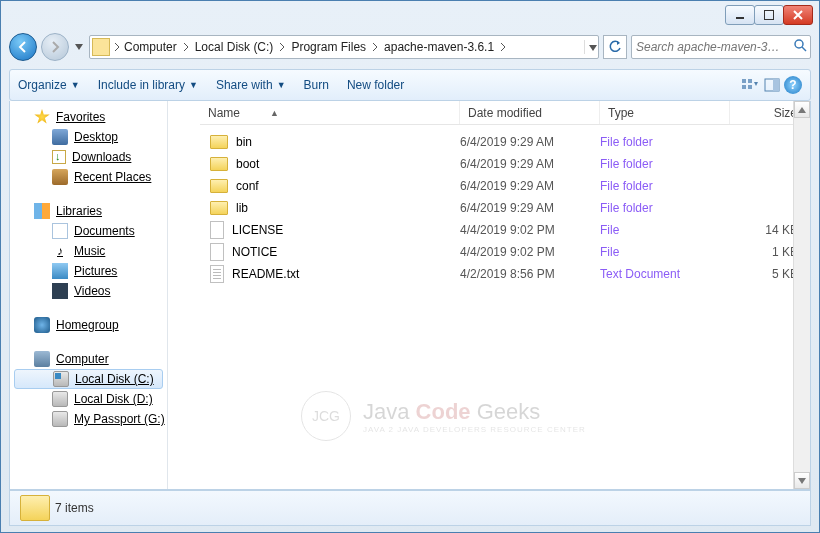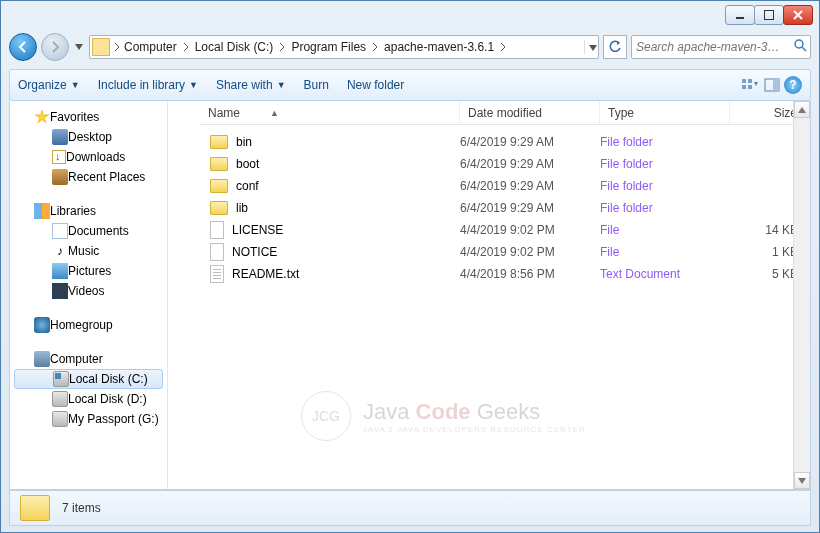--- a/index.html
+++ b/index.html
@@ -73,21 +73,21 @@
 
   
   .main {
     position:absolute; top:100px; bottom:42px; left:8px; right:8px;
     display:flex; background:#fff; border:1px solid #bcd2e6; border-top:none;
   }
   .sidebar {
     width:178px; border-right:1px solid #e0e6ec; overflow:hidden;
     font-size:12px; padding-top:6px;
   }
-  .tree-item { display:flex; align-items:center; padding:2px 0 2px 24px; cursor:pointer; height:20px;}
+  .tree-item { display:flex; align-items:center; gap:6px; padding:2px 0 2px 24px; cursor:pointer; height:20px;text-decoration:underline;}
   .tree-item.sub { padding-left:42px; }
   .tree-item.selected {
     background: linear-gradient(#eef5fd,#d6e8fb);
     border:1px solid #a8cdf0; border-radius:3px; margin:0 4px; padding-left:38px;
   }
   .tree-group { margin-bottom:14px; }
   .ico { width:16px; height:16px; display:inline-block; }
   .ico-star{ background:radial-gradient(circle,#ffd84a,#e5a400); clip-path: polygon(50% 0%,61% 35%,98% 35%,68% 57%,79% 91%,50% 70%,21% 91%,32% 57%,2% 35%,39% 35%);}
   .ico-desktop{ background:linear-gradient(#7fa8d8,#3f6ca0); border-radius:2px;}
   .ico-dl{ width:14px;height:14px;background:#fff;border:1px solid #c8a846; position:relative;}
@@ -128,21 +128,21 @@
   .ico-txt::after{content:""; position:absolute; left:2px; top:3px; width:8px; height:1px; background:#bbb; box-shadow:0 3px #bbb,0 6px #bbb,0 9px #bbb;}
   .scrollbar { position:absolute; right:0; top:0; bottom:0; width:17px; background:#f0f0f0; border-left:1px solid #ddd;}
   .sb-btn{ height:17px; background:linear-gradient(#fff,#e8e8e8); border:1px solid #ccc; display:flex; align-items:center; justify-content:center;}
   .sb-btn.bottom{ position:absolute; bottom:0; width:100%;}
 
   
   .status-bar {
     position:absolute; left:8px; right:8px; bottom:6px; height:36px;
     background: linear-gradient(#f3f8fe, #e4eef9);
     border:1px solid #bcd2e6;
-    display:flex; align-items:center; gap:12px; padding-left:10px;
+    display:flex; align-items:center; gap:5px; padding-left:10px;
     font-size:12px; color:#333;
   }
   .status-ico{ width:30px; height:26px; background:linear-gradient(#feefb0,#f4d35a); border:1px solid #d6b13a; border-radius:2px;}
 
   .watermark {
     position:absolute; left:300px; top:390px; opacity:0.22; pointer-events:none;
     display:flex; align-items:center; gap:12px;
   }
   .watermark-circle{ width:50px; height:50px; border:1px solid #888; border-radius:50%; display:flex; align-items:center; justify-content:center; font-size:14px; color:#666;}
   .watermark-text{ font-family: Georgia, serif; }
@@ -396,21 +396,21 @@
             </div>
             <div class="fdate">4/4/2019 9:02 PM</div>
             <div class="ftype">File</div>
             <div class="fsize">1 KB</div>
           </div>
           <div class="file-row">
             <div class="fname">
               <span class="ico-txt"></span>
               <span>README.txt</span>
             </div>
-            <div class="fdate">4/4/2019 8:56 PM</div>
+            <div class="fdate">4/2/2019 8:56 PM</div>
             <div class="ftype">Text Document</div>
             <div class="fsize">5 KB</div>
           </div>
         </div>
       <div class="scrollbar">
         <div class="sb-btn">
             <svg width="8" height="6">
               <path d="M0 6 L8 6 L4 0 Z" fill="#777"></path>
             </svg>
           </div>

